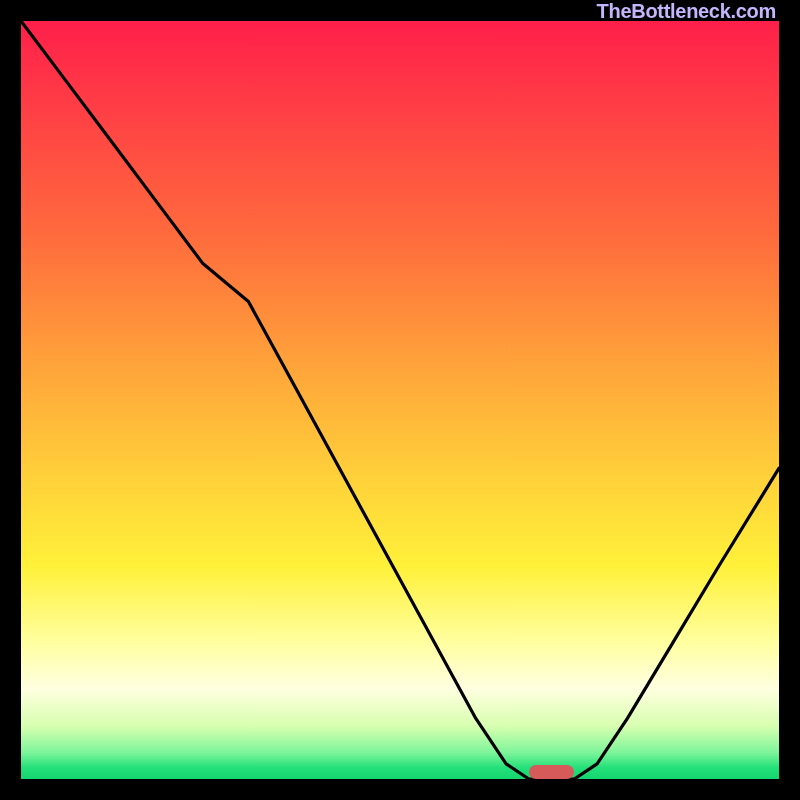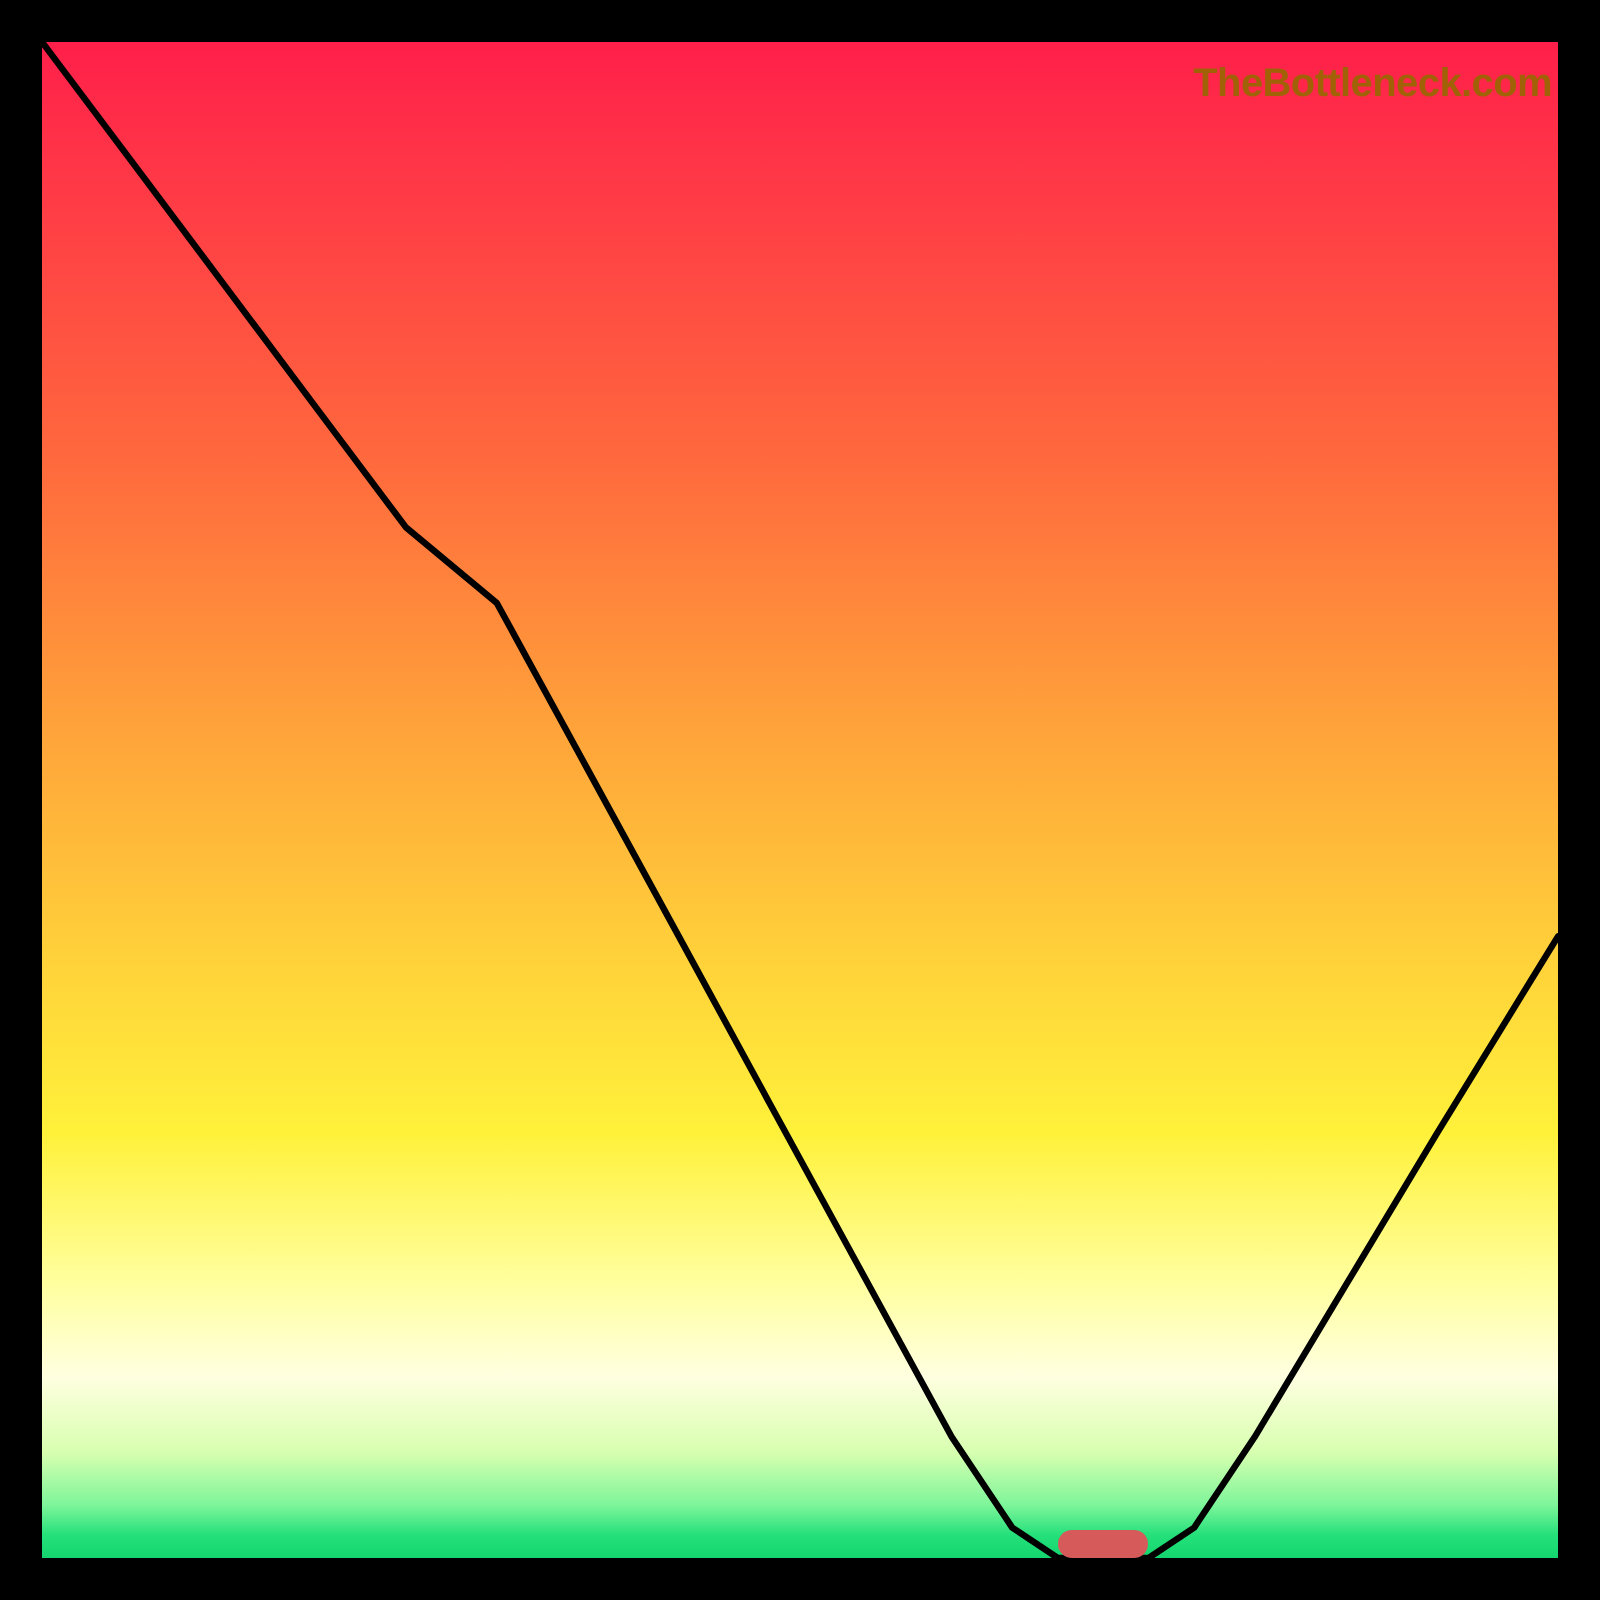--- a/index.html
+++ b/index.html
@@ -48,27 +48,26 @@
   .marker {
     position: absolute;
     background: #d65a5a;
     border-radius: 8px;
     height: 14px;
   }
   .watermark {
     position: absolute;
     top: 0;
     right: 24px;
-    color: #a16207;
+    color: #c4b5fd;
     font-family: Arial, Helvetica, sans-serif;
     font-size: 20px;
     font-weight: 600;
     letter-spacing: -0.3px;
     user-select: none;
-    margin-top: 31px;
   }
 </style>
 </head>
 <body>
 
 <div class="frame">
   <div class="plot-area">
     <div class="gradient"></div>
     <svg class="curve" viewBox="0 0 758 758" preserveAspectRatio="none">
       <path fill="none" stroke="#000" stroke-width="3.2" stroke-linejoin="round" stroke-linecap="round" d="M0.0 0.0 L45.5 60.6 L91.0 121.3 L136.4 181.9 L181.9 242.6 L227.4 280.5 L272.9 363.8 L318.4 447.2 L363.8 530.6 L409.3 614.0 L454.8 697.4 L485.1 742.8 L507.9 758.0 L530.6 758.0 L553.3 758.0 L576.1 742.8 L606.4 697.4 L651.9 621.6 L697.4 545.8 L758.0 447.2"></path>

